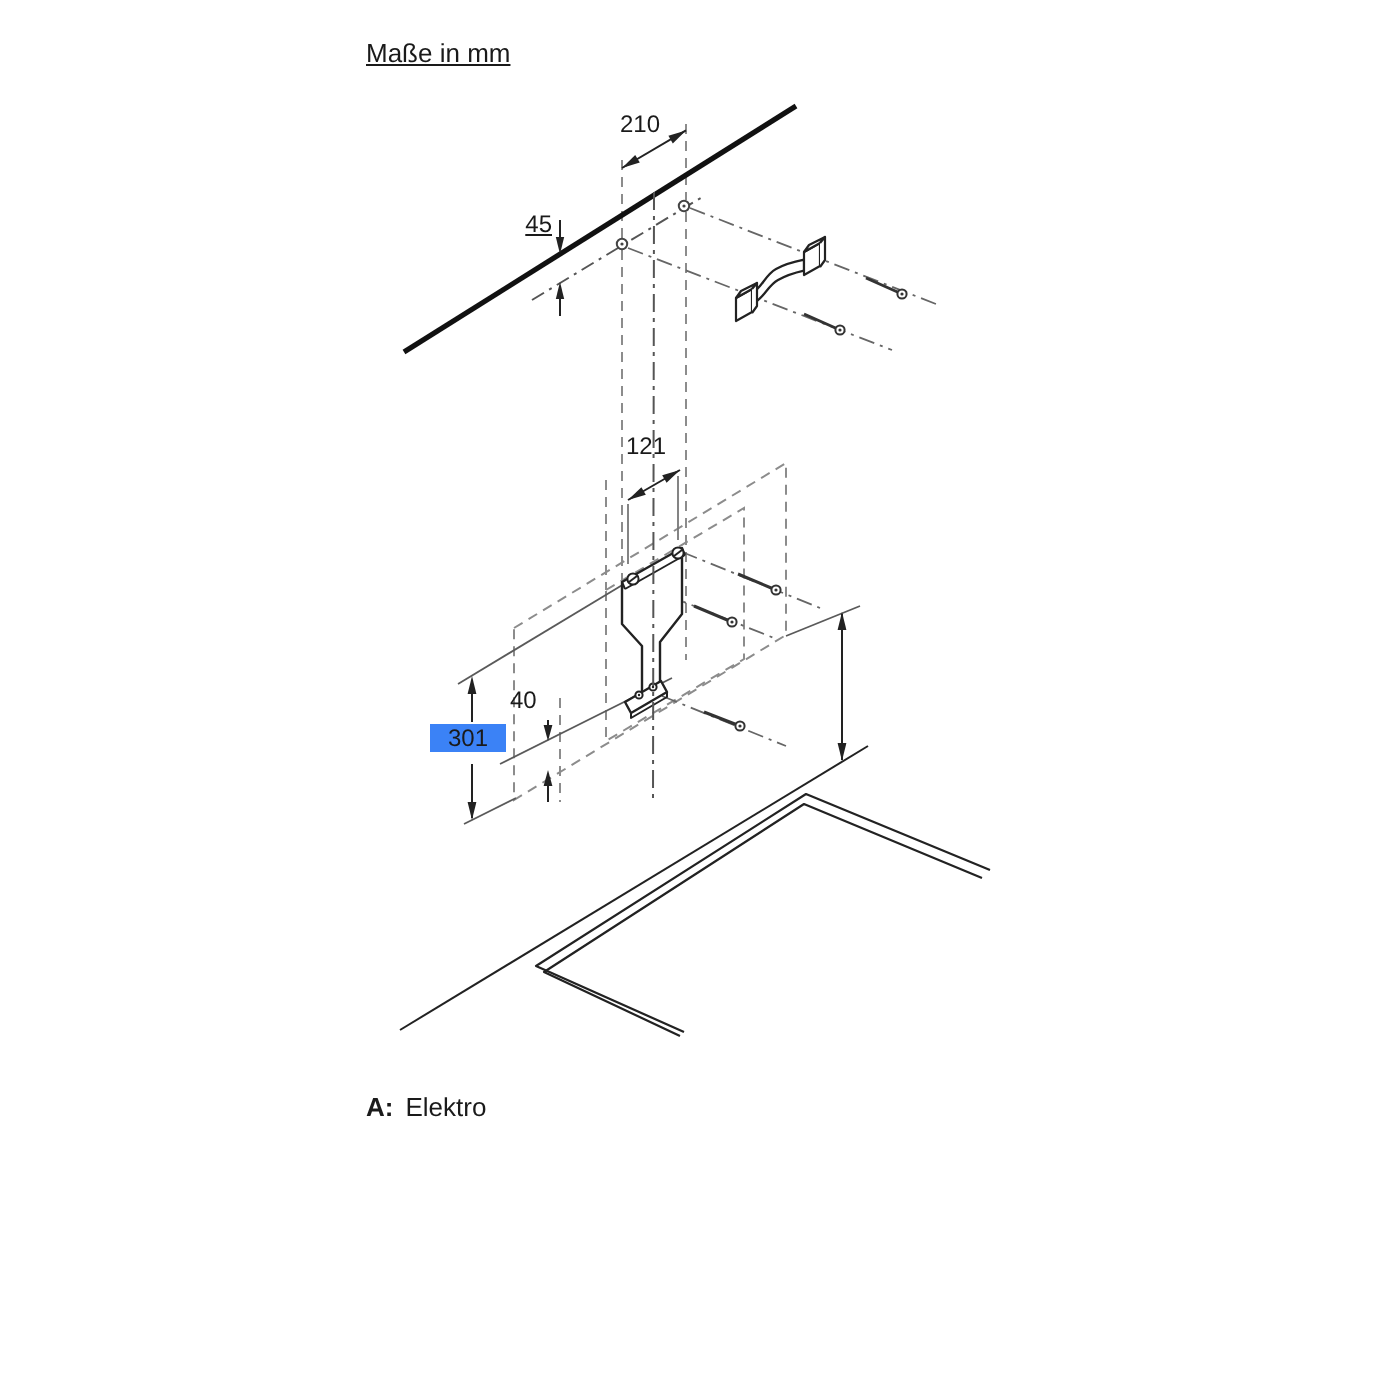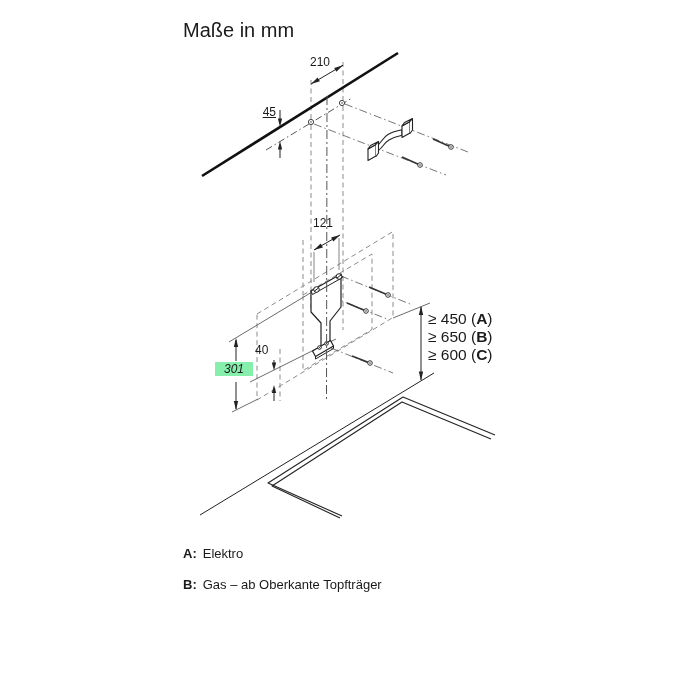--- a/index.html
+++ b/index.html
@@ -1,25 +1,25 @@
 <!DOCTYPE html>
 <html><head>
 <meta charset="utf-8">
 <style>
   html,body{margin:0;padding:0;background:#fff;}
   .page{position:relative;width:700px;height:700px;background:#fff;
         font-family:"Liberation Sans", sans-serif;color:#1a1a1a;overflow:hidden;}
-  .title{position:absolute;left:183px;top:19px;font-size:20px;color:#1a1a1a;}
+  .title{position:absolute;left:183px;top:19px;font-size:13px;color:#1a1a1a;text-decoration:underline;}
   svg{position:absolute;left:0;top:0;}
   .dimlabel{position:absolute;font-size:12px;color:#1a1a1a;}
   .c210{left:302px;top:55px;width:36px;text-align:center;}
   .c45{left:248px;top:105px;width:28px;text-align:right;text-decoration:underline;}
   .c138{left:305px;top:216px;width:36px;text-align:center;}
   .c40{left:255px;top:343px;width:28px;text-align:left;}
-  .c301{left:215px;top:362px;width:38px;text-align:center;background:#86efac;font-style:italic;}
+  .c301{left:215px;top:362px;width:38px;text-align:center;background:#3b82f6;}
   .clearances{position:absolute;left:428px;top:310px;font-size:15.5px;line-height:18px;white-space:nowrap;}
   .clearances .key{font-weight:bold;}
   .legend{position:absolute;left:183px;top:546px;font-size:13px;color:#1a1a1a;}
   .legend-row{height:31px;white-space:nowrap;}
   .legend-row .key{font-weight:bold;margin-right:6px;}
 </style>
 </head>
 <body>
 
 <div class="page">
@@ -174,24 +174,18 @@
       <path d="M340,518 L272,486 L402,402 L491,439"></path>
     </g>
   </svg>
 
   <div class="dimlabel c210">210</div>
   <div class="dimlabel c45">45</div>
   <div class="dimlabel c138">121</div>
   <div class="dimlabel c40">40</div>
   <div class="dimlabel c301">301</div>
 
-  <div class="clearances">
-    <div><span>≥ 450 (</span><span class="key">A</span><span>)</span></div>
-    <div><span>≥ 650 (</span><span class="key">B</span><span>)</span></div>
-    <div><span>≥ 600 (</span><span class="key">C</span><span>)</span></div>
-  </div>
 
   <div class="legend">
     <div class="legend-row"><span class="key">A:</span><span>Elektro</span></div>
-    <div class="legend-row"><span class="key">B:</span><span>Gas – ab Oberkante Topfträger</span></div>
   </div>
 
 </div>
 
 </body></html>

